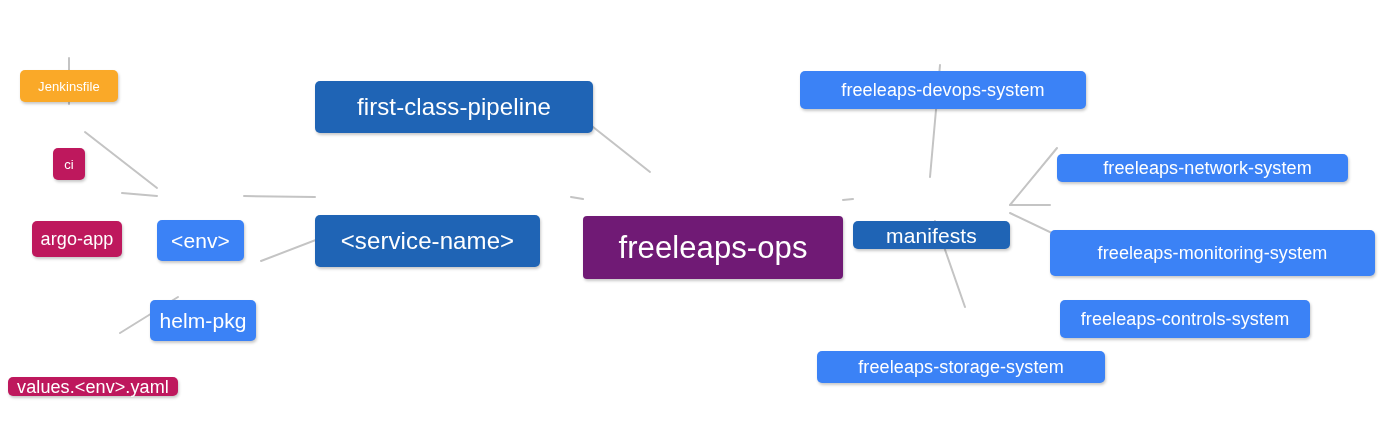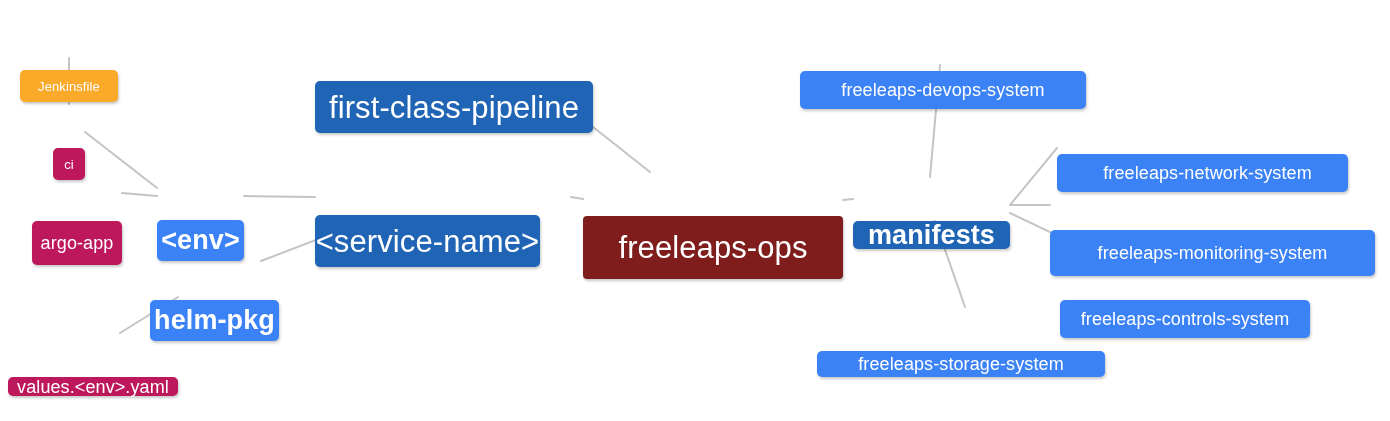--- a/index.html
+++ b/index.html
@@ -35,39 +35,39 @@
     border-radius: 5px;
     white-space: nowrap;
     box-shadow: 1px 2px 3px rgba(0,0,0,0.22);
     letter-spacing: 0.1px;
     line-height: 1;
     text-align: center;
     cursor: default;
     margin-top: 44px;
   }
   .mm-node.root {
-    background: #7f1d1d;
+    background: #701a75;
     font-size: 31px;
     border-radius: 4px;
   }
   .mm-node.blue {
     background: #1f64b5;
   }
   .mm-node.green {
     background: #3b82f6;
   }
   .mm-node.orange {
     background: #faa928;
   }
   .mm-node.red {
     background: #be185d;
   }
   .sz-xl { font-size: 31px; }
-  .sz-lg { font-size: 31px; }
-  .sz-md { font-size: 27px; font-weight: bold; }
+  .sz-lg { font-size: 24px; }
+  .sz-md { font-size: 21px; }
   .sz-sm { font-size: 18px; }
   .sz-xs { font-size: 13px; }
 </style>
 </head>
 <body>
 
 <div id="mindmap-canvas">
   <svg id="edge-layer" viewBox="0 0 1390 421" width="1390" height="421">
       <line x1="69" y1="58" x2="69" y2="104" stroke="#c4c4c4" stroke-width="2" stroke-linecap="round"></line>
       <line x1="85" y1="132" x2="157" y2="188" stroke="#c4c4c4" stroke-width="2" stroke-linecap="round"></line>
@@ -83,24 +83,24 @@
       <line x1="1010" y1="205" x2="1050" y2="205" stroke="#c4c4c4" stroke-width="2" stroke-linecap="round"></line>
       <line x1="1010" y1="213" x2="1100" y2="256" stroke="#c4c4c4" stroke-width="2" stroke-linecap="round"></line>
       <line x1="935" y1="221" x2="965" y2="307" stroke="#c4c4c4" stroke-width="2" stroke-linecap="round"></line>
     </svg>
   <div id="node-layer">
       <div class="mm-node root sz-xl" style="left: 583px; top: 172px; width: 260px; height: 63px;">freeleaps-ops</div>
       <div class="mm-node blue sz-lg" style="left: 315px; top: 171px; width: 225px; height: 52px;">&lt;service-name&gt;</div>
       <div class="mm-node blue sz-lg" style="left: 315px; top: 37px; width: 278px; height: 52px;">first-class-pipeline</div>
       <div class="mm-node blue sz-md" style="left: 853px; top: 177px; width: 157px; height: 28px;">manifests</div>
       <div class="mm-node green sz-md" style="left: 157px; top: 176px; width: 87px; height: 41px;">&lt;env&gt;</div>
-      <div class="mm-node green sz-md" style="left: 150px; top: 256px; width: 129px; height: 41px;">helm-pkg</div>
+      <div class="mm-node green sz-md" style="left: 150px; top: 256px; width: 106px; height: 41px;">helm-pkg</div>
       <div class="mm-node orange sz-xs" style="left: 20px; top: 26px; width: 98px; height: 32px;">Jenkinsfile</div>
       <div class="mm-node red sz-xs" style="left: 53px; top: 104px; width: 32px; height: 32px;">ci</div>
-      <div class="mm-node red sz-sm" style="left: 32px; top: 177px; width: 90px; height: 44px;">argo-app</div>
+      <div class="mm-node red sz-sm" style="left: 32px; top: 177px; width: 90px; height: 36px;">argo-app</div>
       <div class="mm-node red sz-sm" style="left: 8px; top: 333px; width: 170px; height: 19px;">values.&lt;env&gt;.yaml</div>
       <div class="mm-node green sz-sm" style="left: 800px; top: 27px; width: 286px; height: 38px;">freeleaps-devops-system</div>
-      <div class="mm-node green sz-sm" style="left: 1057px; top: 110px; width: 291px; height: 38px; padding-left: 10px;">freeleaps-network-system</div>
+      <div class="mm-node green sz-sm" style="left: 1057px; top: 110px; width: 291px; height: 28px; padding-left: 10px;">freeleaps-network-system</div>
       <div class="mm-node green sz-sm" style="left: 1050px; top: 186px; width: 325px; height: 46px;">freeleaps-monitoring-system</div>
       <div class="mm-node green sz-sm" style="left: 1060px; top: 256px; width: 250px; height: 38px;">freeleaps-controls-system</div>
-      <div class="mm-node green sz-sm" style="left: 817px; top: 307px; width: 288px; height: 26px;">freeleaps-storage-system</div>
+      <div class="mm-node green sz-sm" style="left: 817px; top: 307px; width: 288px; height: 32px;">freeleaps-storage-system</div>
     </div>
 </div>
 
 </body></html>

